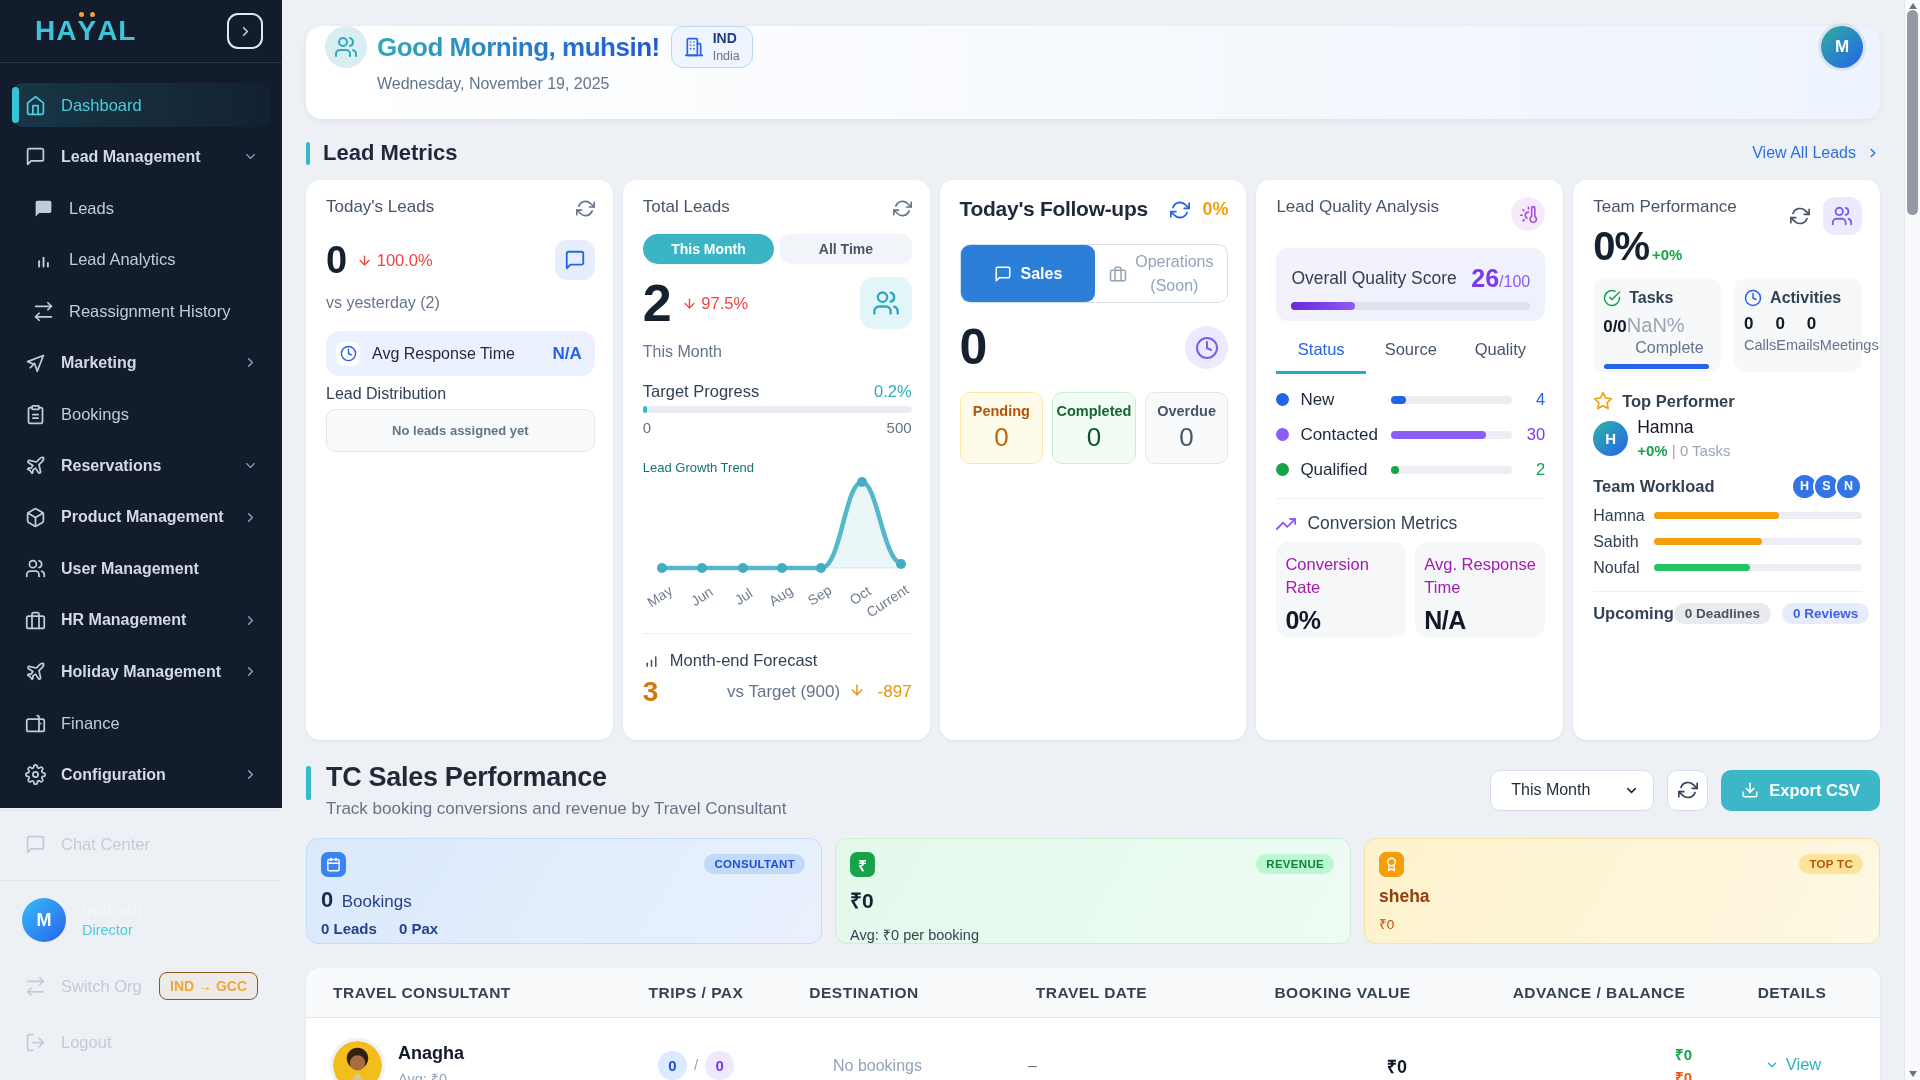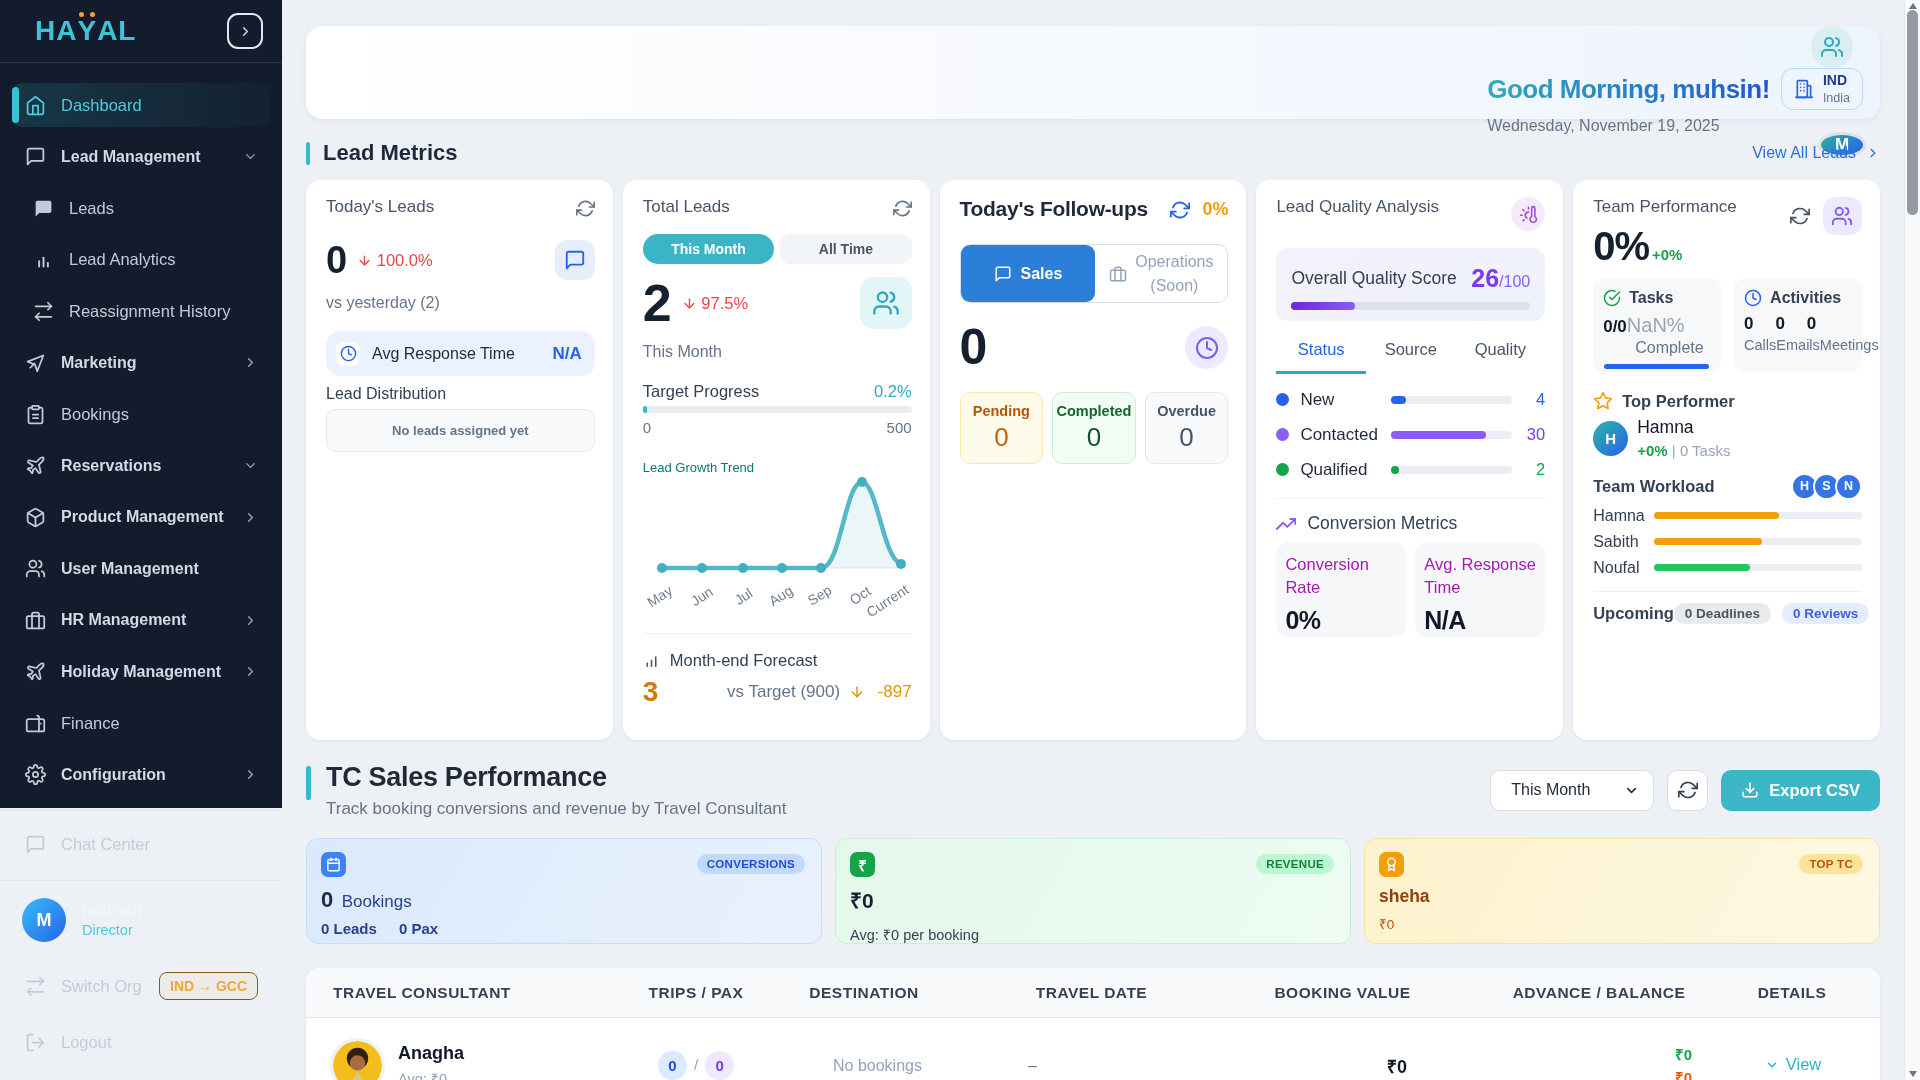--- a/index.html
+++ b/index.html
@@ -36,21 +36,21 @@
 
 
 .main { margin-left:282px; width:1622px; padding:0 24px; }
 .scrollbar { position:fixed; right:0; top:0; width:16px; height:1080px; background:#f8fafc; border-left:1px solid #e5e7eb; z-index:20; }
 .scrollbar .thumb { position:absolute; left:2px; top:10px; width:11px; height:205px; background:#939aa3; border-radius:6px; }
 .scrollbar .arr { position:absolute; left:4px; width:0; height:0; border-left:4px solid transparent; border-right:4px solid transparent; }
 .scrollbar .up { top:3px; border-bottom:6px solid #6b7280; }
 .scrollbar .down { bottom:3px; border-top:6px solid #6b7280; }
 
 
-.topcard { margin-top:26px; height:93px; background:linear-gradient(90deg,#ffffff, #eef4fd); border-radius:16px; box-shadow:0 2px 6px rgba(15,23,42,0.06); display:flex; align-items:flex-end; padding:0 17px 16px 19px;flex-direction:column; }
+.topcard { margin-top:26px; height:93px; background:linear-gradient(90deg,#ffffff, #eef4fd); border-radius:16px; box-shadow:0 2px 6px rgba(15,23,42,0.06); display:flex; align-items:flex-start; padding:0 17px 8px 19px; }
 .topcard .hico { width:42px; height:42px; border-radius:50%; background:#d9eef1; display:flex; align-items:center; justify-content:center; margin-right:10px; flex:none; }
 .greet-title { font-size:26px; font-weight:bold; letter-spacing:-0.5px; background:linear-gradient(90deg,#2fa9bd,#2257d0); -webkit-background-clip:text; background-clip:text; color:transparent; }
 .greet-date { font-size:16px; color:#64748b; margin-top:7px; }
 .ind-badge { margin-left:11px; display:flex; align-items:center; background:#eef5ff; border:1px solid #bcd7f7; border-radius:12px; padding:5px 12px; height:42px; }
 .ind-badge .txt b { display:block; font-size:14px; color:#1e3a8a; }
 .ind-badge .txt span { font-size:12.5px; color:#64748b; }
 .avatar-m { margin-left:auto; width:42px; height:42px; border-radius:50%; background:linear-gradient(135deg,#2fae9d,#2563eb); color:#fff; font-weight:bold; font-size:17px; display:flex; align-items:center; justify-content:center; box-shadow:0 0 0 3px rgba(203,213,225,0.55); }
 
 
 .sec-head { display:flex; align-items:center; margin-top:21px; margin-bottom:14px; }
@@ -88,21 +88,21 @@
 .tp-row { display:flex; justify-content:space-between; font-size:16.5px; color:#334155; margin-top:21px; }
 .tp-row .pct { color:#2fa9bd; }
 .tp-bar { margin-top:5px; height:6.5px; border-radius:4px; background:#e9ecf1; position:relative; }
 .tp-bar i { position:absolute; left:0; top:0; bottom:0; width:4px; background:#35b9cb; border-radius:4px; }
 .tp-ends { display:flex; justify-content:space-between; font-size:15px; color:#64748b; margin-top:6px; }
 .lg-label { font-size:13px; color:#0f766e; margin-top:24px; }
 .fc-div { border-top:1px solid #eceff3; margin-top:0; padding-top:17px; }
 .fc-row1 { display:flex; align-items:center; gap:10px; font-size:16.5px; color:#334155; }
 .fc-row2 { display:flex; align-items:center; margin-top:6px; }
 .fc-num { font-size:28px; font-weight:bold; color:#d97706; }
-.fc-right { margin-left:auto; display:flex; align-items:center; gap:4px; font-size:17px; color:#64748b; }
+.fc-right { margin-left:auto; display:flex; align-items:flex-start; gap:4px; font-size:17px; color:#64748b; }
 .fc-right b { color:#e8920c; font-weight:500; }
 
 
 .fu-title { font-size:21px; font-weight:600; color:#1e293b; letter-spacing:-0.3px; }
 .fu-head-r { display:flex; align-items:center; gap:12px; margin-top:2px; }
 .fu-pct { color:#f59e0b; font-weight:bold; font-size:18px; }
 .fu-toggle { display:flex; margin-top:23px; height:59px; border:1px solid #d8dfe9; border-radius:10px; background:#fff; }
 .fu-sales { flex:1.02; background:#2b7fd9; border-radius:9px; color:#fff; font-weight:bold; font-size:16px; display:flex; align-items:center; justify-content:center; gap:9px; }
 .fu-ops { flex:1; display:flex; align-items:center; justify-content:center; gap:8px; color:#94a3b8; font-size:16px; text-align:center; line-height:1.45; }
 .fu-zero-row { display:flex; align-items:flex-start; margin-top:23px; height:43px; }
@@ -810,21 +810,21 @@
   <div class="stat3">
     <div class="stat stat-conv">
       <div class="icb">
           <svg width="15" height="15" viewBox="0 0 24 24" fill="none" stroke="#fff" stroke-width="2.2" stroke-linecap="round" stroke-linejoin="round">
             <rect x="3" y="4" width="18" height="18" rx="2"></rect>
             <line x1="16" y1="2" x2="16" y2="6"></line>
             <line x1="8" y1="2" x2="8" y2="6"></line>
             <line x1="3" y1="10" x2="21" y2="10"></line>
           </svg>
         </div>
-      <div class="badge">CONVERSIONS</div>
+      <div class="badge">CONSULTANT</div>
       <div class="l1"><b>0</b>Bookings</div>
       <div class="l2"><span>0 Leads</span><span>0 Pax</span></div>
     </div>
     <div class="stat stat-rev">
       <div class="icb">₹</div>
       <div class="badge">REVENUE</div>
       <div class="l1">₹0</div>
       <div class="l2">Avg: ₹0 per booking</div>
     </div>
     <div class="stat stat-top">

